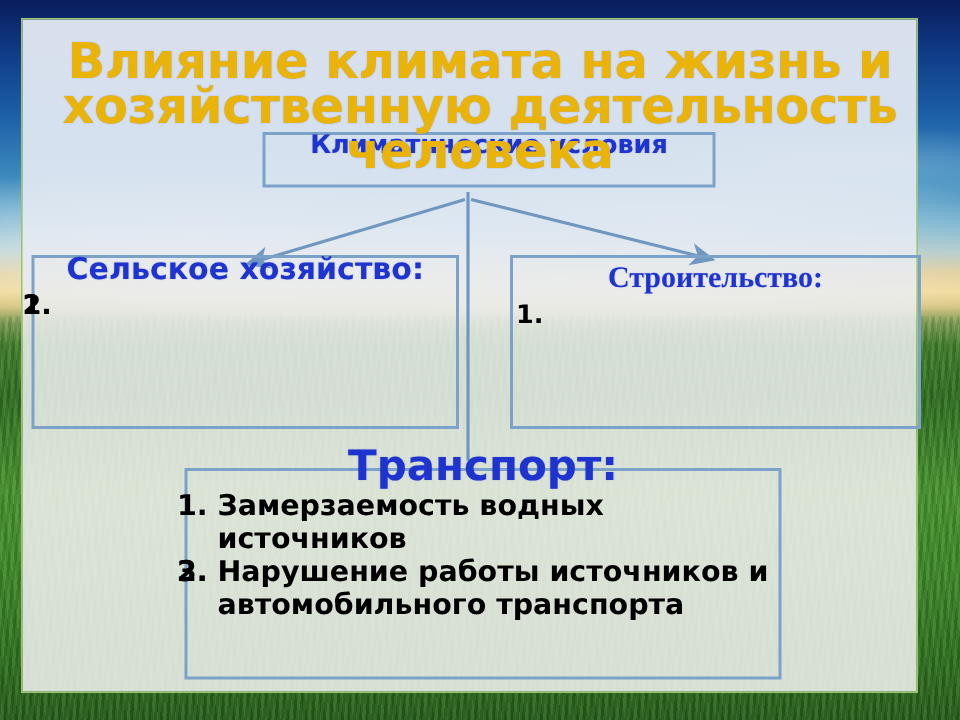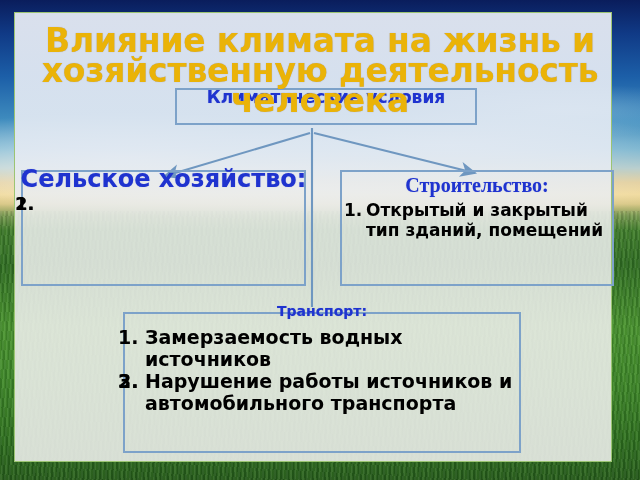--- a/index.html
+++ b/index.html
@@ -151,33 +151,33 @@
   #text-climate {
     left: 175px;
     top: 84px;
     width: 302px;
     font-size: 17px;
     line-height: 27px;
   }
 
   
   #text-agri { left: 15px; top: 167px; width: 297px; }
-  #text-agri .node-head { font-size: 24px; line-height: 24px; }
+  #text-agri .node-head { font-size: 20px; line-height: 24px; }
   #text-agri .olist { margin-top: 2px; font-size: 18px; line-height: 21px; }
   #text-agri .olist li { padding-left: 24px; }
 
   
   #text-build { left: 344px; top: 173px; width: 266px; }
   #text-build .node-head { font-size: 20px; line-height: 24px; font-family: Liberation Serif, serif; }
   #text-build .olist { margin-top: 3px; font-size: 17px; line-height: 20px; }
   #text-build .olist li { padding-left: 22px; }
 
   
   #text-transp { left: 118px; top: 298px; width: 408px; }
-  #text-transp .node-head { font-size: 14px; line-height: 26px; text-align: center; }
+  #text-transp .node-head { font-size: 28px; line-height: 26px; text-align: center; }
   #text-transp .olist { margin-top: 2px; font-size: 19px; line-height: 22px; }
   #text-transp .olist li { padding-left: 27px; }
 </style>
 </head>
 <body>
 
 <div id="slide">
 
   <div class="bg-photo"></div>
   <div class="bg-clouds"></div>
@@ -220,21 +220,20 @@
         <span class="num">2.</span>
       </li>
     </ul>
   </div>
 
   <div class="node-text" id="text-build">
     <div class="node-head">Строительство:</div>
     <ul class="olist">
       <li>
         <span class="num">1.</span>
-        <span>Открытый и закрытый тип зданий, помещений</span>
       </li>
     </ul>
   </div>
 
   <div class="node-text" id="text-transp">
     <div class="node-head">Транспорт:</div>
     <ul class="olist">
       <li>
         <span class="num">1.</span>
         <span>Замерзаемость водных источников</span>

